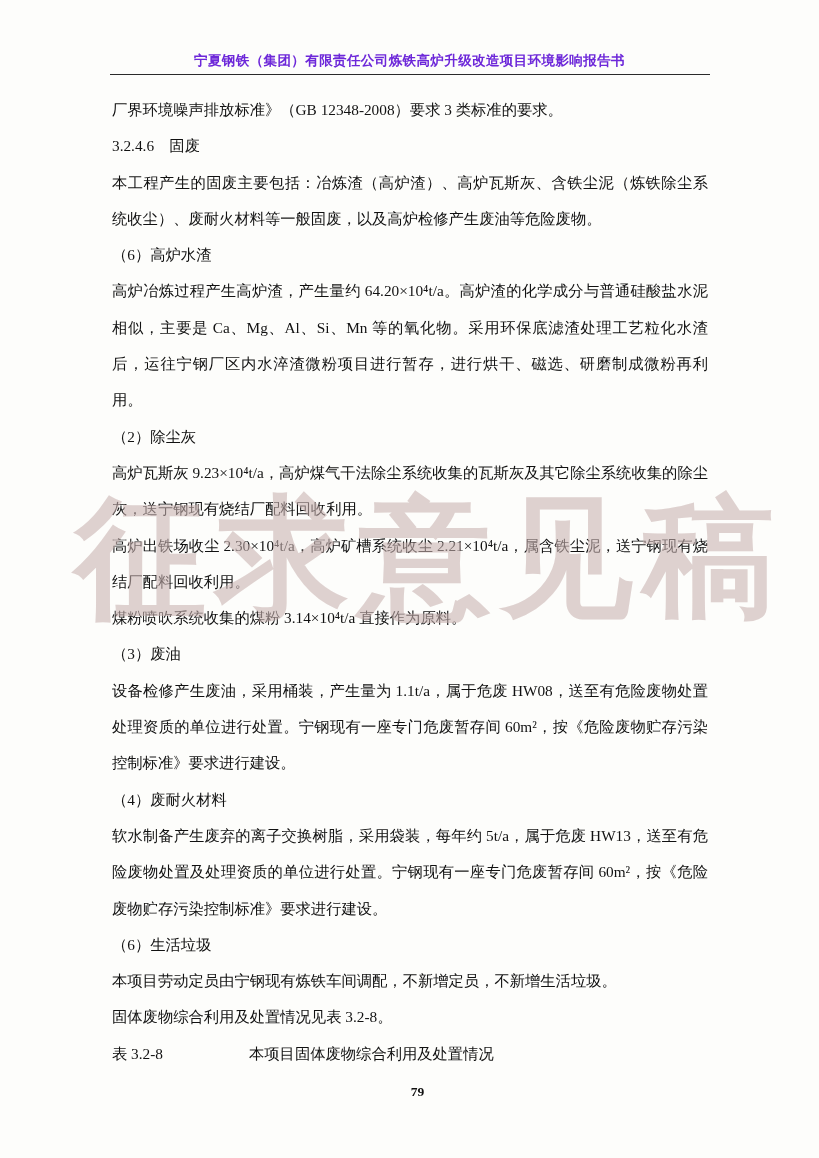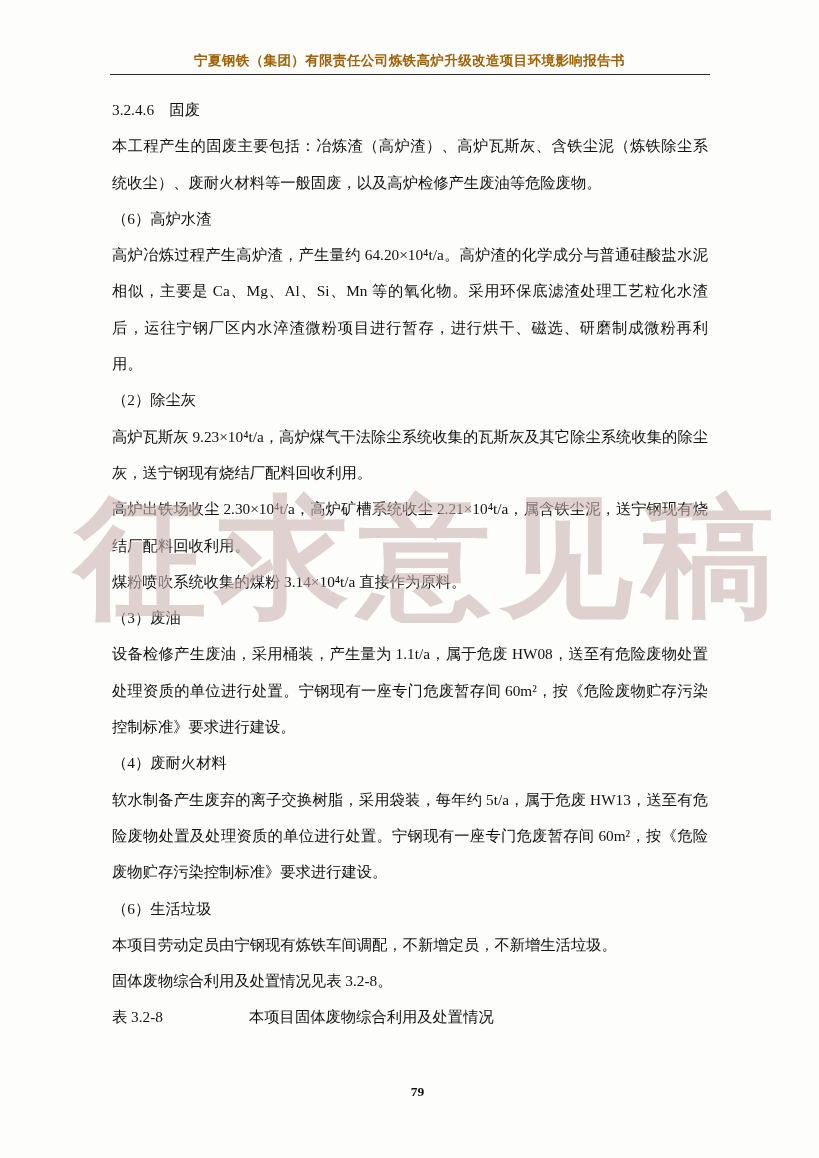--- a/index.html
+++ b/index.html
@@ -29,21 +29,21 @@
   
   .header {
     position: absolute;
     left: 0;
     top: 52px;
     width: 819px;
     text-align: center;
     font-size: 13.5px;
     font-weight: bold;
     letter-spacing: 0.4px;
-    color: #a16207;
+    color: #6d28d9;
   }
   .header-rule {
     position: absolute;
     left: 110px;
     top: 74px;
     width: 600px;
     height: 1px;
     background: #2a2a2a;
   }
   
@@ -101,20 +101,21 @@
 <body>
 
 <div class="page">
   <div class="page-inner">
 
     <div class="header">宁夏钢铁（集团）有限责任公司炼铁高炉升级改造项目环境影响报告书</div>
     <div class="header-rule"></div>
 
     <div class="body">
 
+      <p>厂界环境噪声排放标准》（GB 12348-2008）要求 3 类标准的要求。</p>
 
       <p class="p-indent">3.2.4.6　固废</p>
 
       <p class="p-indent2">本工程产生的固废主要包括：冶炼渣（高炉渣）、高炉瓦斯灰、含铁尘泥（炼铁除尘系统收尘）、废耐火材料等一般固废，以及高炉检修产生废油等危险废物。</p>
 
       <p class="p-indent2">（6）高炉水渣</p>
       <p class="p-indent2">高炉冶炼过程产生高炉渣，产生量约 64.20×10⁴t/a。高炉渣的化学成分与普通硅酸盐水泥相似，主要是 Ca、Mg、Al、Si、Mn 等的氧化物。采用环保底滤渣处理工艺粒化水渣后，运往宁钢厂区内水淬渣微粉项目进行暂存，进行烘干、磁选、研磨制成微粉再利用。</p>
 
       <p class="p-indent2">（2）除尘灰</p>
       <p class="p-indent2">高炉瓦斯灰 9.23×10⁴t/a，高炉煤气干法除尘系统收集的瓦斯灰及其它除尘系统收集的除尘灰，送宁钢现有烧结厂配料回收利用。</p>

